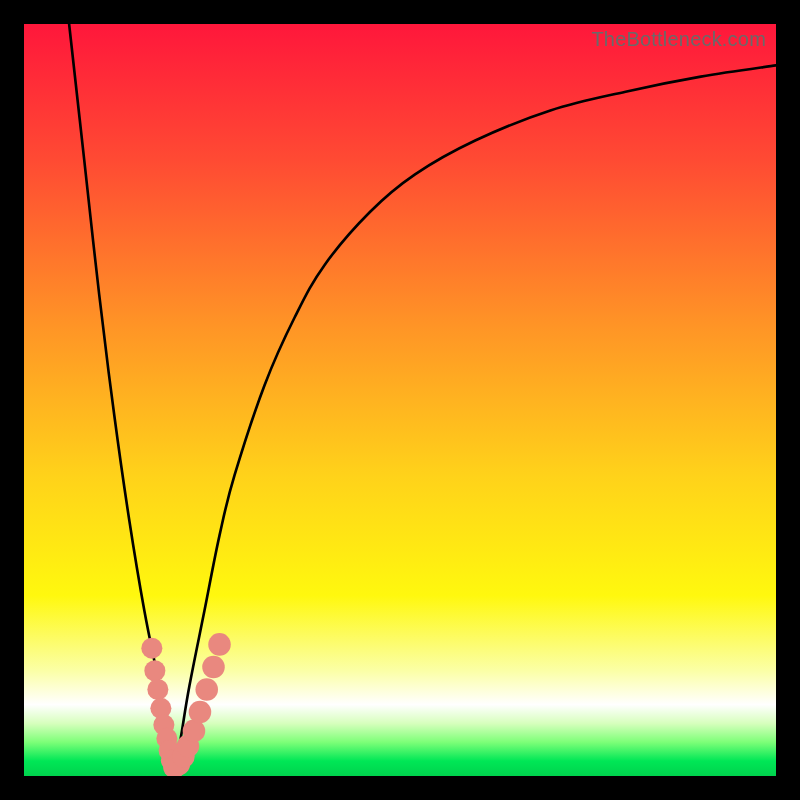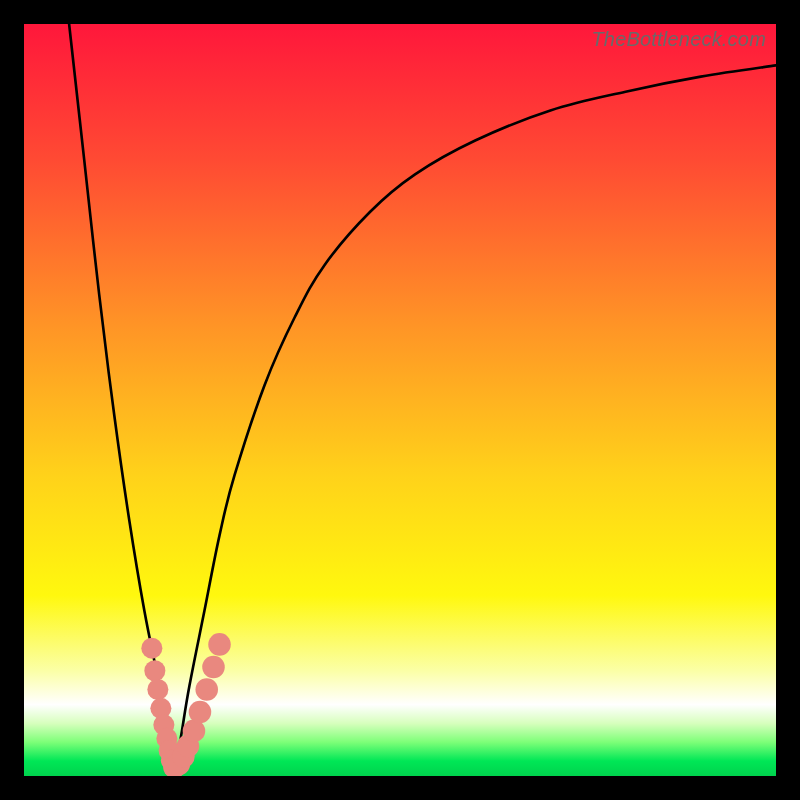--- a/index.html
+++ b/index.html
@@ -36,21 +36,20 @@
   }
   .watermark {
     position: absolute;
     top: 4px;
     right: 10px;
     color: #6a6a6a;
     font-size: 20px;
     font-weight: 500;
     letter-spacing: 0.2px;
     user-select: none;
-    font-style: italic;
   }
   svg.curve {
     position: absolute;
     left: 0;
     top: 0;
     width: 100%;
     height: 100%;
   }
 </style>
 </head>

